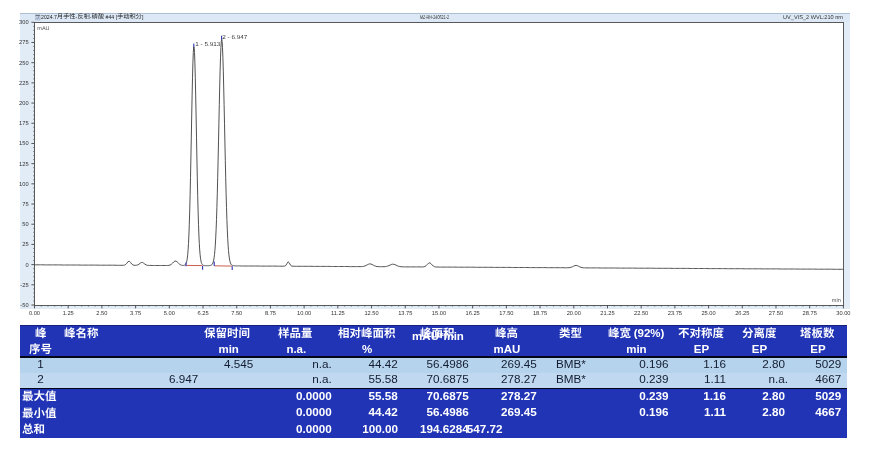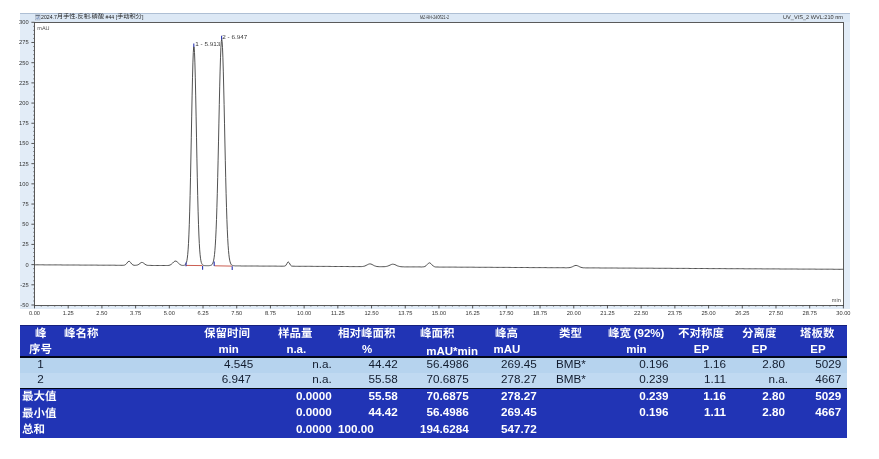--- a/index.html
+++ b/index.html
@@ -454,38 +454,38 @@
       <svg width="23.0" height="12.9" viewBox="0 0 23.0 12.9" style="position:absolute;overflow:visible">
         <g fill="#fff" transform="translate(0,10.12)">
           <use href="#b5e8f" transform="translate(0.00,0) scale(0.01150)"></use>
           <use href="#b53f7" transform="translate(11.50,0) scale(0.01150)"></use>
         </g>
       </svg>
     </div>
     <div style="position:absolute;left:188.7px;top:342.1px;width:80px;text-align:center;font:bold 11.5px/14px 'Liberation Sans',sans-serif;color:#fff">min</div>
     <div style="position:absolute;left:256.3px;top:342.1px;width:80px;text-align:center;font:bold 11.5px/14px 'Liberation Sans',sans-serif;color:#fff">n.a.</div>
     <div style="position:absolute;left:327.2px;top:342.1px;width:80px;text-align:center;font:bold 11.5px/14px 'Liberation Sans',sans-serif;color:#fff">%</div>
-    <div style="position:absolute;left:398.0px;top:344px;width:80px;text-align:right;font:bold 11.5px/14px 'Liberation Sans',sans-serif;color:#fff">mAU*min</div>
+    <div style="position:absolute;left:398.0px;top:329px;width:80px;text-align:center;font:bold 11.5px/14px 'Liberation Sans',sans-serif;color:#fff">mAU*min</div>
     <div style="position:absolute;left:467.0px;top:342.1px;width:80px;text-align:center;font:bold 11.5px/14px 'Liberation Sans',sans-serif;color:#fff">mAU</div>
     <div style="position:absolute;left:596.4px;top:342.1px;width:80px;text-align:center;font:bold 11.5px/14px 'Liberation Sans',sans-serif;color:#fff">min</div>
     <div style="position:absolute;left:661.5px;top:342.1px;width:80px;text-align:center;font:bold 11.5px/14px 'Liberation Sans',sans-serif;color:#fff">EP</div>
     <div style="position:absolute;left:719.5px;top:342.1px;width:80px;text-align:center;font:bold 11.5px/14px 'Liberation Sans',sans-serif;color:#fff">EP</div>
     <div style="position:absolute;left:778.0px;top:342.1px;width:80px;text-align:center;font:bold 11.5px/14px 'Liberation Sans',sans-serif;color:#fff">EP</div>
     <div style="position:absolute;left:0.5px;top:356.8px;width:80px;text-align:center;font:normal 11.7px/14px 'Liberation Sans',sans-serif;color:#121c2e">1</div>
     <div style="position:absolute;left:0.5px;top:371.8px;width:80px;text-align:center;font:normal 11.7px/14px 'Liberation Sans',sans-serif;color:#121c2e">2</div>
     <div style="position:absolute;left:183.3px;top:356.8px;width:70px;text-align:right;font:normal 11.7px/14px 'Liberation Sans',sans-serif;color:#121c2e">4.545</div>
     <div style="position:absolute;left:261.8px;top:356.8px;width:70px;text-align:right;font:normal 11.7px/14px 'Liberation Sans',sans-serif;color:#121c2e">n.a.</div>
     <div style="position:absolute;left:327.8px;top:356.8px;width:70px;text-align:right;font:normal 11.7px/14px 'Liberation Sans',sans-serif;color:#121c2e">44.42</div>
     <div style="position:absolute;left:398.7px;top:356.8px;width:70px;text-align:right;font:normal 11.7px/14px 'Liberation Sans',sans-serif;color:#121c2e">56.4986</div>
     <div style="position:absolute;left:466.8px;top:356.8px;width:70px;text-align:right;font:normal 11.7px/14px 'Liberation Sans',sans-serif;color:#121c2e">269.45</div>
     <div style="position:absolute;left:598.6px;top:356.8px;width:70px;text-align:right;font:normal 11.7px/14px 'Liberation Sans',sans-serif;color:#121c2e">0.196</div>
     <div style="position:absolute;left:656.0px;top:356.8px;width:70px;text-align:right;font:normal 11.7px/14px 'Liberation Sans',sans-serif;color:#121c2e">1.16</div>
     <div style="position:absolute;left:715.0px;top:356.8px;width:70px;text-align:right;font:normal 11.7px/14px 'Liberation Sans',sans-serif;color:#121c2e">2.80</div>
     <div style="position:absolute;left:771.3px;top:356.8px;width:70px;text-align:right;font:normal 11.7px/14px 'Liberation Sans',sans-serif;color:#121c2e">5029</div>
-    <div style="position:absolute;left:181px;top:371.8px;width:70px;text-align:right;font:normal 11.7px/14px 'Liberation Sans',sans-serif;color:#121c2e">6.947</div>
+    <div style="position:absolute;left:169px;top:371.8px;width:70px;font:normal 11.7px/14px 'Liberation Sans',sans-serif;color:#121c2e">6.947</div>
     <div style="position:absolute;left:261.8px;top:371.8px;width:70px;text-align:right;font:normal 11.7px/14px 'Liberation Sans',sans-serif;color:#121c2e">n.a.</div>
     <div style="position:absolute;left:327.8px;top:371.8px;width:70px;text-align:right;font:normal 11.7px/14px 'Liberation Sans',sans-serif;color:#121c2e">55.58</div>
     <div style="position:absolute;left:398.7px;top:371.8px;width:70px;text-align:right;font:normal 11.7px/14px 'Liberation Sans',sans-serif;color:#121c2e">70.6875</div>
     <div style="position:absolute;left:466.8px;top:371.8px;width:70px;text-align:right;font:normal 11.7px/14px 'Liberation Sans',sans-serif;color:#121c2e">278.27</div>
     <div style="position:absolute;left:598.6px;top:371.8px;width:70px;text-align:right;font:normal 11.7px/14px 'Liberation Sans',sans-serif;color:#121c2e">0.239</div>
     <div style="position:absolute;left:656.0px;top:371.8px;width:70px;text-align:right;font:normal 11.7px/14px 'Liberation Sans',sans-serif;color:#121c2e">1.11</div>
     <div style="position:absolute;left:718.0px;top:371.8px;width:70px;text-align:right;font:normal 11.7px/14px 'Liberation Sans',sans-serif;color:#121c2e">n.a.</div>
     <div style="position:absolute;left:771.3px;top:371.8px;width:70px;text-align:right;font:normal 11.7px/14px 'Liberation Sans',sans-serif;color:#121c2e">4667</div>
     <div style="position:absolute;left:531.0px;top:356.8px;width:80px;text-align:center;font:normal 11.7px/14px 'Liberation Sans',sans-serif;color:#121c2e">BMB*</div>
     <div style="position:absolute;left:531.0px;top:371.8px;width:80px;text-align:center;font:normal 11.7px/14px 'Liberation Sans',sans-serif;color:#121c2e">BMB*</div>
@@ -525,15 +525,15 @@
     <div style="position:absolute;left:771.3px;top:389.1px;width:70px;text-align:right;font:bold 11.7px/14px 'Liberation Sans',sans-serif;color:#fff">5029</div>
     <div style="position:absolute;left:261.8px;top:405.3px;width:70px;text-align:right;font:bold 11.7px/14px 'Liberation Sans',sans-serif;color:#fff">0.0000</div>
     <div style="position:absolute;left:327.8px;top:405.3px;width:70px;text-align:right;font:bold 11.7px/14px 'Liberation Sans',sans-serif;color:#fff">44.42</div>
     <div style="position:absolute;left:398.7px;top:405.3px;width:70px;text-align:right;font:bold 11.7px/14px 'Liberation Sans',sans-serif;color:#fff">56.4986</div>
     <div style="position:absolute;left:466.8px;top:405.3px;width:70px;text-align:right;font:bold 11.7px/14px 'Liberation Sans',sans-serif;color:#fff">269.45</div>
     <div style="position:absolute;left:598.6px;top:405.3px;width:70px;text-align:right;font:bold 11.7px/14px 'Liberation Sans',sans-serif;color:#fff">0.196</div>
     <div style="position:absolute;left:656.0px;top:405.3px;width:70px;text-align:right;font:bold 11.7px/14px 'Liberation Sans',sans-serif;color:#fff">1.11</div>
     <div style="position:absolute;left:715.0px;top:405.3px;width:70px;text-align:right;font:bold 11.7px/14px 'Liberation Sans',sans-serif;color:#fff">2.80</div>
     <div style="position:absolute;left:771.3px;top:405.3px;width:70px;text-align:right;font:bold 11.7px/14px 'Liberation Sans',sans-serif;color:#fff">4667</div>
     <div style="position:absolute;left:261.8px;top:421.5px;width:70px;text-align:right;font:bold 11.7px/14px 'Liberation Sans',sans-serif;color:#fff">0.0000</div>
-    <div style="position:absolute;left:338px;top:421.5px;width:70px;font:bold 11.7px/14px 'Liberation Sans',sans-serif;color:#fff">100.00</div>
+    <div style="position:absolute;left:328px;top:421.5px;width:70px;text-align:right;font:bold 11.7px/14px 'Liberation Sans',sans-serif;color:#fff">100.00</div>
     <div style="position:absolute;left:398.7px;top:421.5px;width:70px;text-align:right;font:bold 11.7px/14px 'Liberation Sans',sans-serif;color:#fff">194.6284</div>
-    <div style="position:absolute;left:466.8px;top:421.5px;width:70px;text-align:right;font:bold 11.7px/14px 'Liberation Sans',sans-serif;color:#fff">547.72</div>
+    <div style="position:absolute;left:466.8px;top:421.5px;width:70px;font:bold 11.7px/14px 'Liberation Sans',sans-serif;color:#fff">547.72</div>
 </div>
 </body></html>

